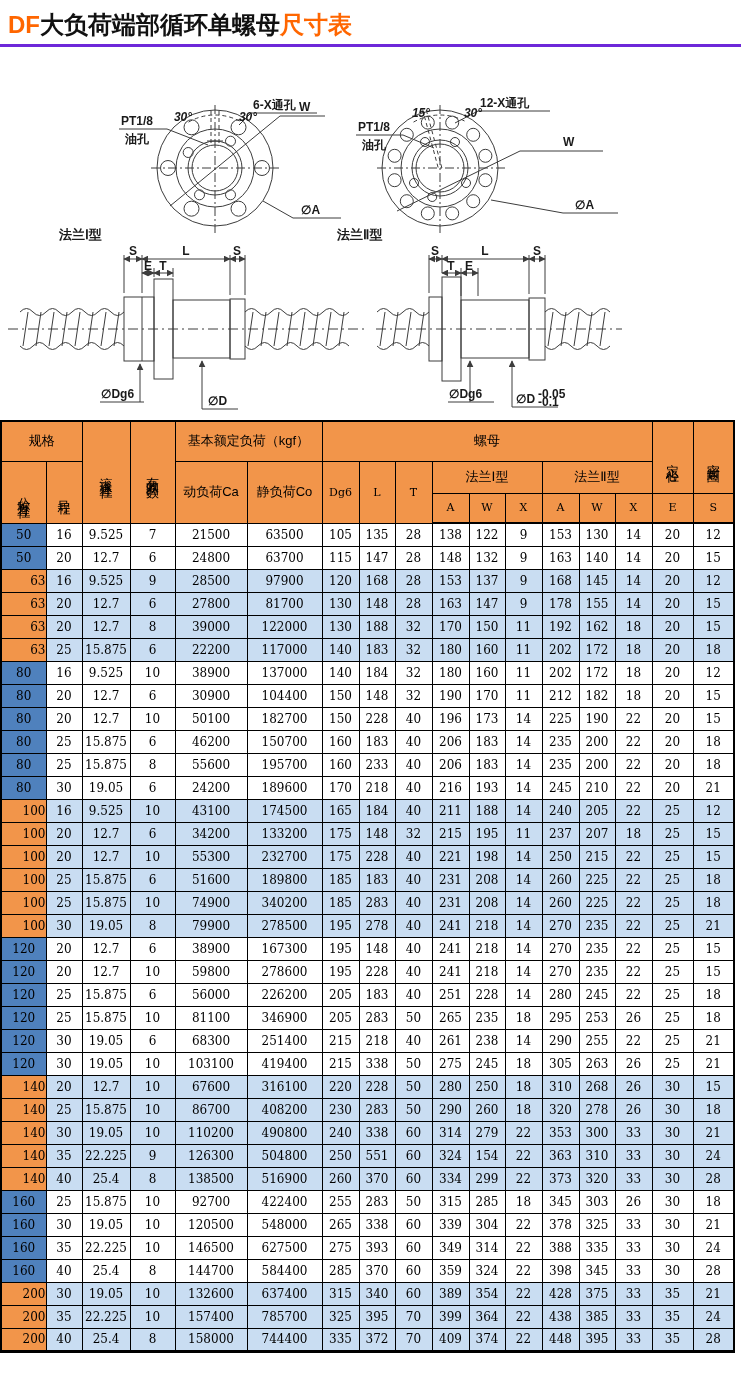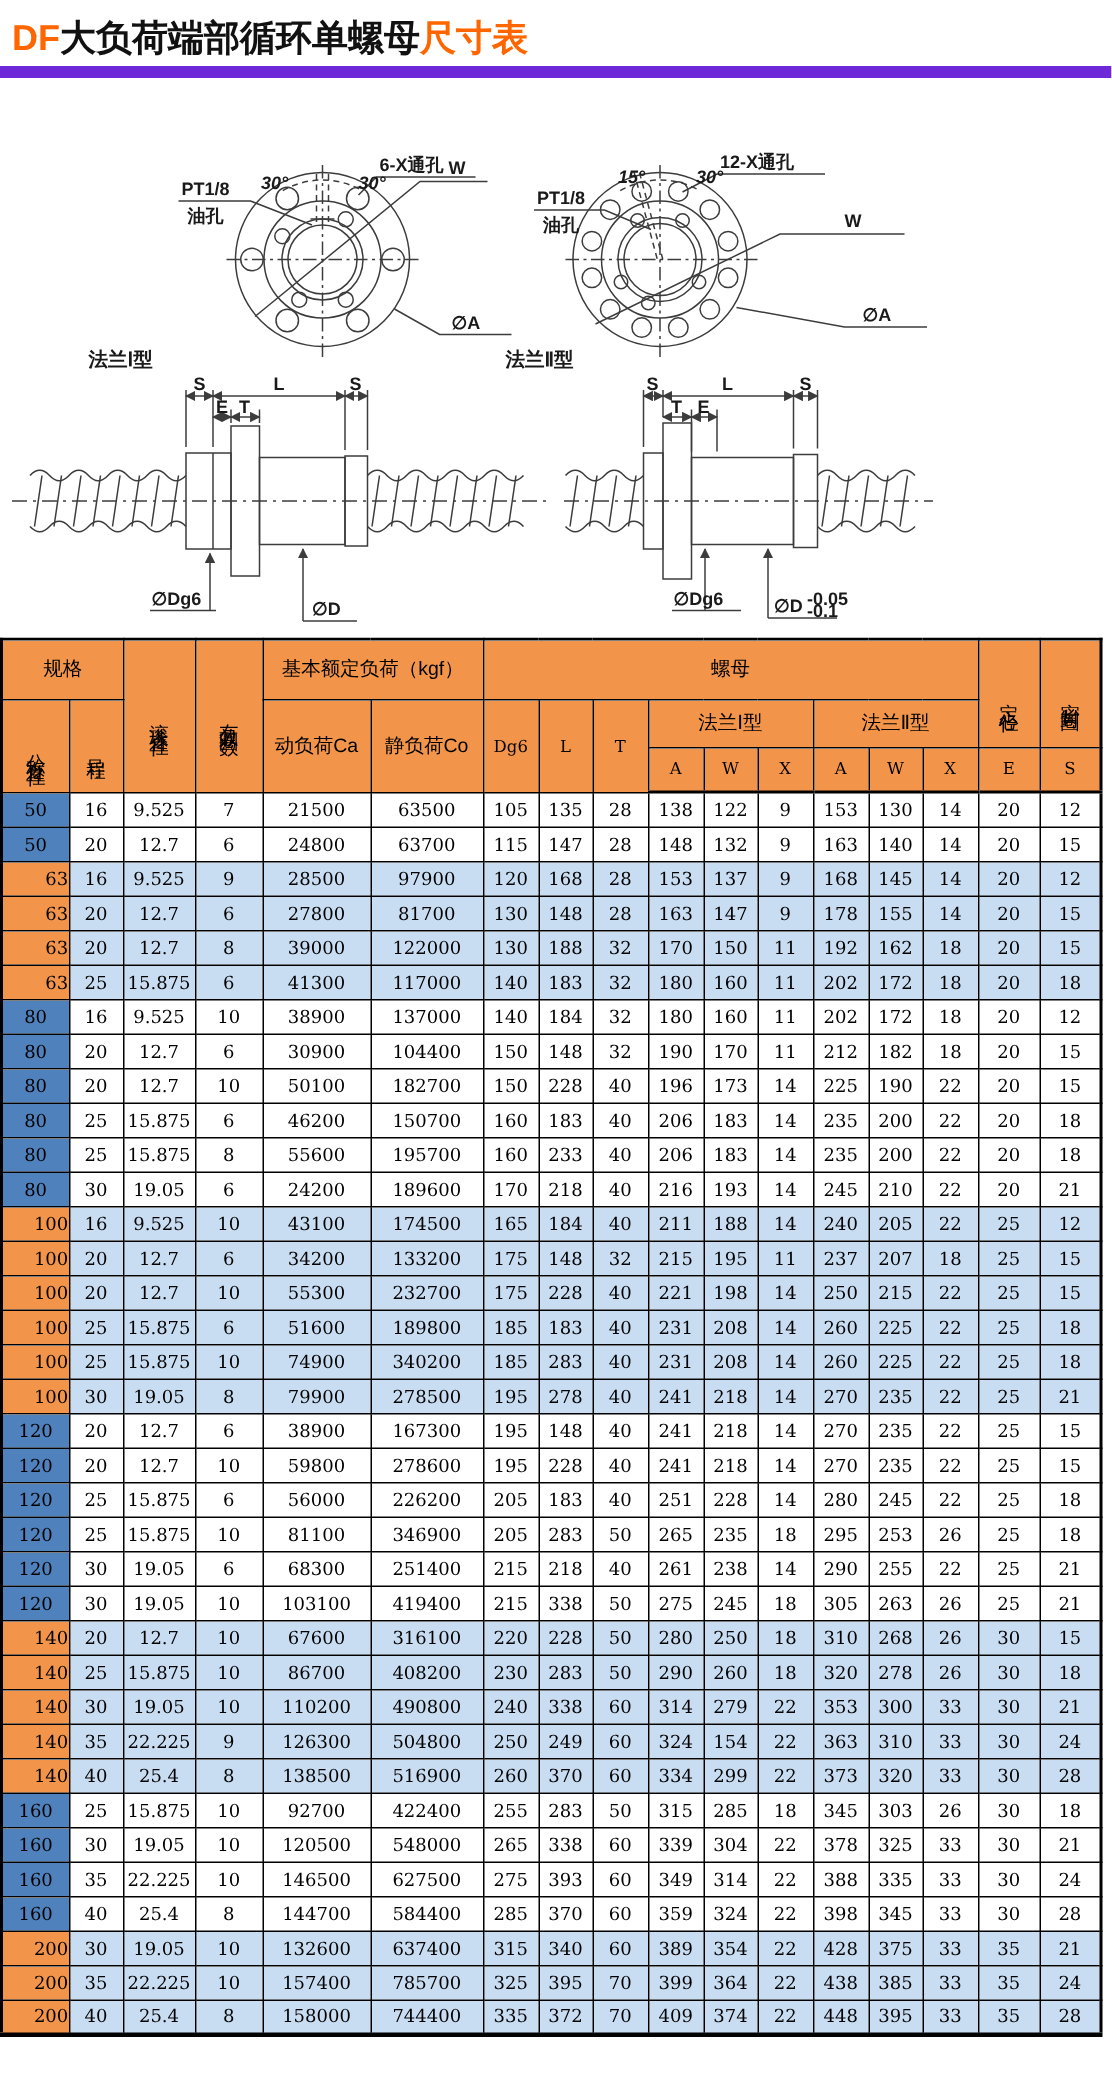--- a/index.html
+++ b/index.html
@@ -16,21 +16,21 @@
     background:#fff;
     font-family:"Liberation Sans",sans-serif;
     color:#000;
   }
   
   .titlebar{
     padding:9px 6px 3px 8px;
     font-size:24px;
     font-weight:bold;
     color:#111;
-    border-bottom:8px solid #6d28d9;
+    border-bottom:3px solid #6d28d9;
     white-space:nowrap;
   }
   .titlebar .accent{color:var(--title-accent);}
   
   .diagram-area{
     position:relative;
     height:373px;
     overflow:hidden;
     background:#fff;
   }
@@ -454,21 +454,21 @@
         <td>162</td>
         <td>18</td>
         <td>20</td>
         <td>15</td>
       </tr>
       <tr class="tint">
         <td class="first">63</td>
         <td>25</td>
         <td>15.875</td>
         <td>6</td>
-        <td>41300</td>
+        <td>22200</td>
         <td>117000</td>
         <td>140</td>
         <td>183</td>
         <td>32</td>
         <td>180</td>
         <td>160</td>
         <td>11</td>
         <td>202</td>
         <td>172</td>
         <td>18</td>
@@ -875,21 +875,21 @@
         <td>21</td>
       </tr>
       <tr class="tint">
         <td class="first">140</td>
         <td>35</td>
         <td>22.225</td>
         <td>9</td>
         <td>126300</td>
         <td>504800</td>
         <td>250</td>
-        <td>249</td>
+        <td>551</td>
         <td>60</td>
         <td>324</td>
         <td>154</td>
         <td>22</td>
         <td>363</td>
         <td>310</td>
         <td>33</td>
         <td>30</td>
         <td>24</td>
       </tr>

